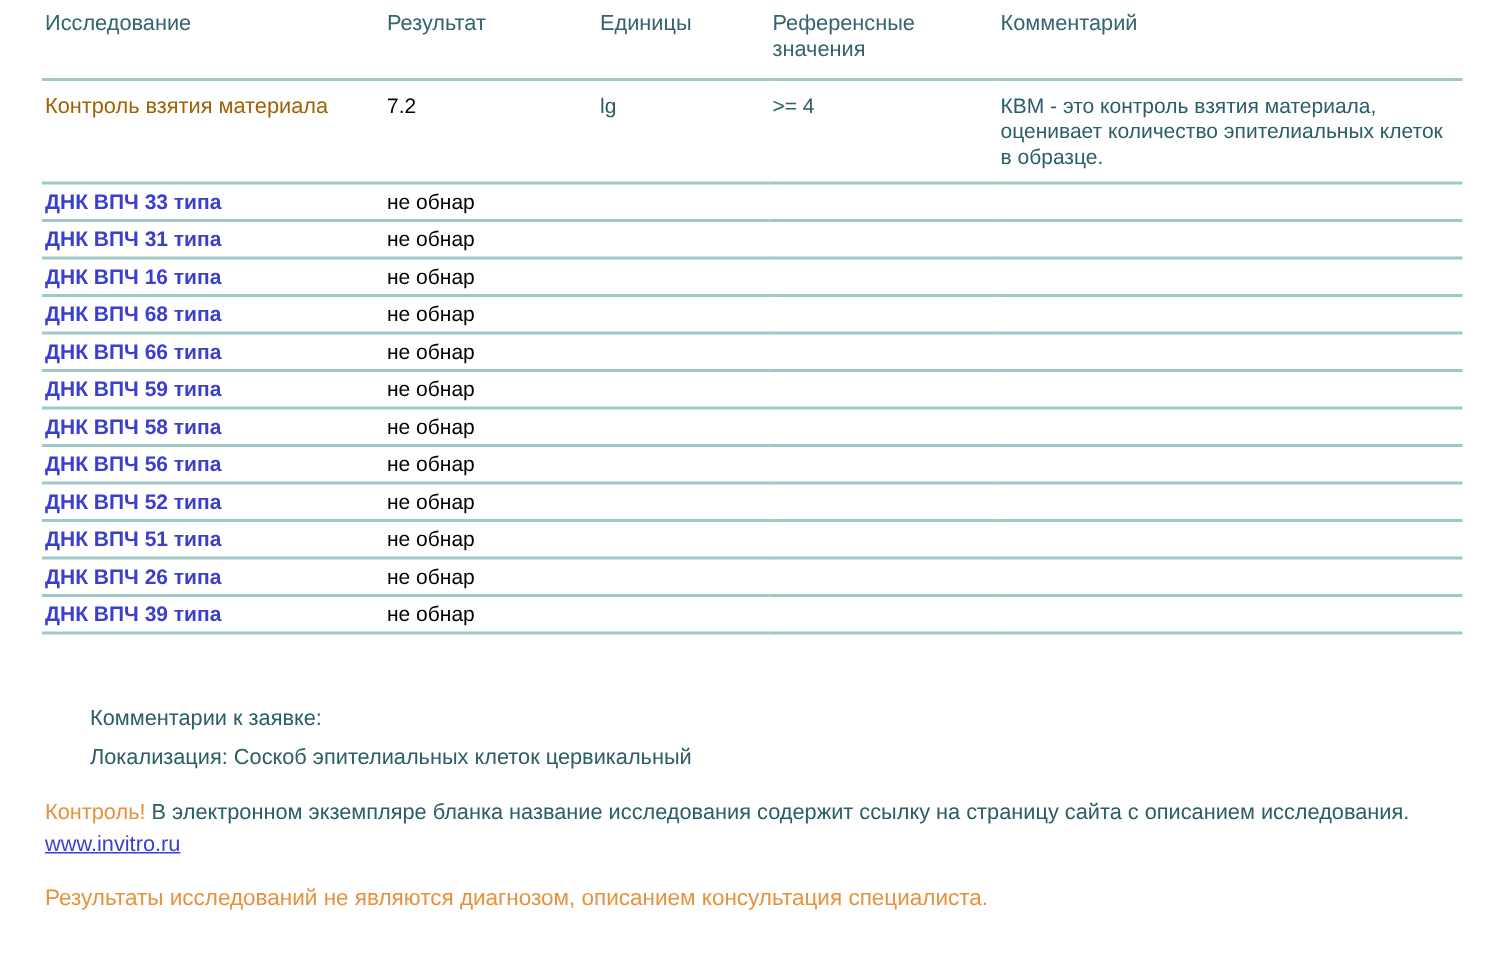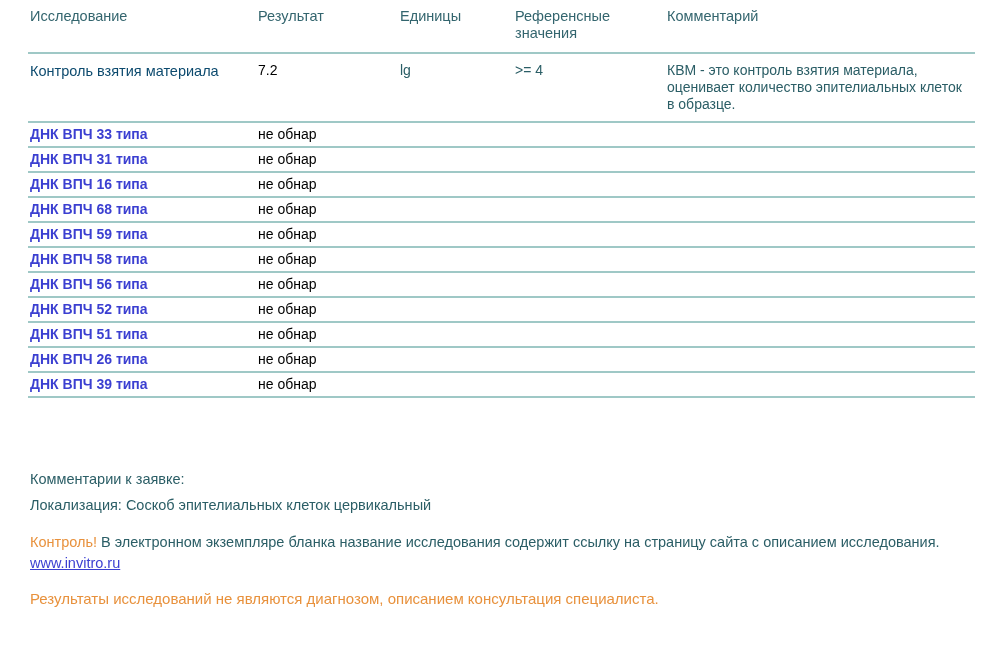--- a/index.html
+++ b/index.html
@@ -71,21 +71,21 @@
   }
 
   .study-name {
     color: #3b3fd1;
     font-weight: bold;
     font-size: 14px;
     line-height: 17px;
   }
   tr.row-kvm .study-name {
     font-weight: normal;
-    color: #0c4a6e;
+    color: #a16207;
     font-size: 14.5px;
     line-height: 18px;
   }
 
   .cell-result {
     color: #000000;
     font-weight: normal;
   }
   .cell-units,
   .cell-ref {
@@ -103,20 +103,21 @@
     position: absolute;
     left: 30px;
     top: 466px;
     width: 950px;
   }
   .foot-line {
     font-size: 14.5px;
     line-height: 26px;
     color: #2b5e66;
     white-space: nowrap;
+    margin-left: 30px;
   }
   .notice-block {
     margin-top: 14px;
     font-size: 14.5px;
     line-height: 20px;
     color: #2b5e66;
   }
   .warn-word {
     color: #e8913c;
   }
@@ -186,20 +187,27 @@
           <td class="cell-note"></td>
         </tr>
         <tr class="row-dna">
           <td><a class="study-name" href="#" style="text-decoration: none;">ДНК ВПЧ 68 типа</a></td>
           <td class="cell-result">не обнар</td>
           <td class="cell-units"></td>
           <td class="cell-ref"></td>
           <td class="cell-note"></td>
         </tr>
         <tr class="row-dna">
+          <td><a class="study-name" href="#" style="text-decoration: none;">ДНК ВПЧ 66 типа</a></td>
+          <td class="cell-result">не обнар</td>
+          <td class="cell-units"></td>
+          <td class="cell-ref"></td>
+          <td class="cell-note"></td>
+        </tr>
+        <tr class="row-dna">
           <td><a class="study-name" href="#" style="text-decoration: none;">ДНК ВПЧ 59 типа</a></td>
           <td class="cell-result">не обнар</td>
           <td class="cell-units"></td>
           <td class="cell-ref"></td>
           <td class="cell-note"></td>
         </tr>
         <tr class="row-dna">
           <td><a class="study-name" href="#" style="text-decoration: none;">ДНК ВПЧ 58 типа</a></td>
           <td class="cell-result">не обнар</td>
           <td class="cell-units"></td>

